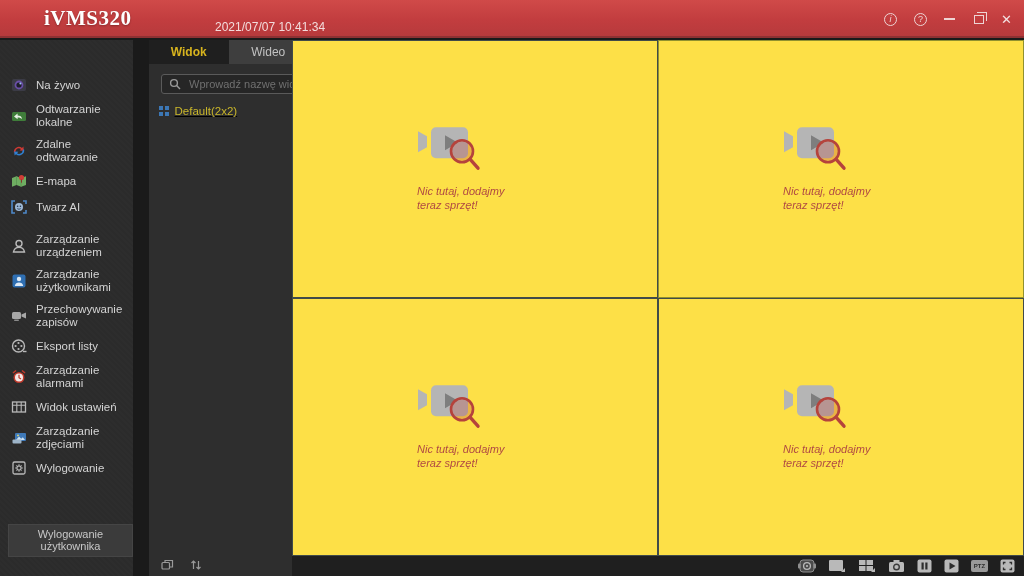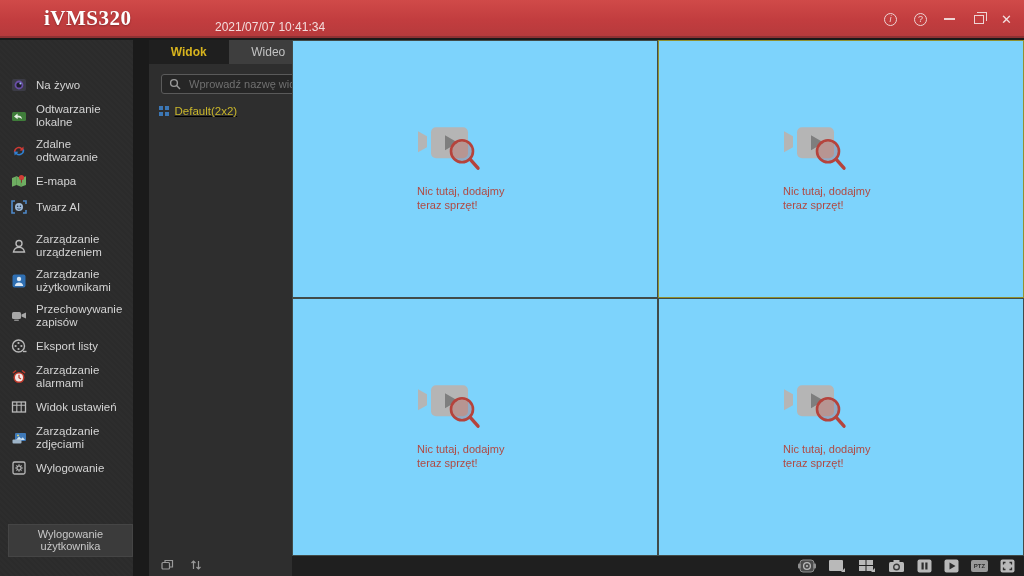--- a/index.html
+++ b/index.html
@@ -56,21 +56,21 @@
   .view-item { display:flex; align-items:center; gap:6px; padding:5px 10px; cursor:pointer;text-decoration:underline; }
   .view-item .label { color:#c9b62a; font-size:11.5px; }
   .grid-ico { display:grid; grid-template-columns:4px 4px; grid-template-rows:4px 4px;
               gap:1.5px; }
   .grid-ico span { background:#3c77b5; }
   .panel-bottom-icons { position:absolute; left:12px; bottom:5px; display:flex; gap:16px; }
 
   
   .main-grid { position:absolute; left:292px; top:40px; width:732px; height:516px;
                display:grid; grid-template-columns:1fr 1fr; grid-template-rows:1fr 1fr; }
-  .cell { background:#7dd3fc; border:1px solid #414b49; position:relative; cursor:pointer; }
+  .cell { background:#fde047; border:1px solid #414b49; position:relative; cursor:pointer;font-style:italic; }
   .cell.selected { border:1px solid #91912f; z-index:2; }
   .empty-content { position:absolute; top:50%; left:50%; transform:translate(-50%,-54%);
                    width:116px; }
   .empty-text { color:#b04a43; font-size:11px; line-height:13.5px; margin-top:9px; }
 
   
   .bottom-bar { position:absolute; left:292px; top:556px; width:732px; height:20px;
                 background:#1f1f1f; display:flex; align-items:center;
                 justify-content:flex-end; gap:12px; padding-right:9px; }
   .tool { display:block; cursor:pointer; }

